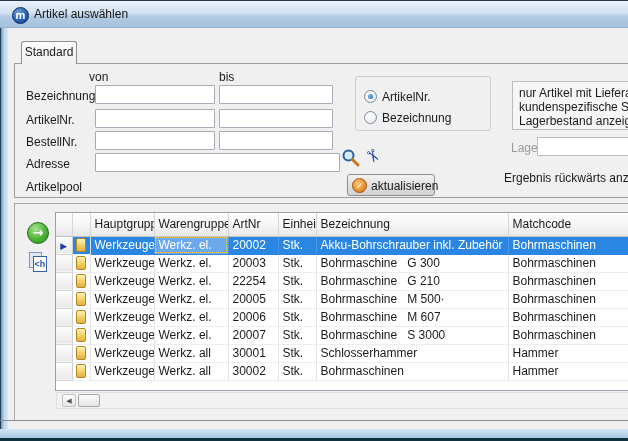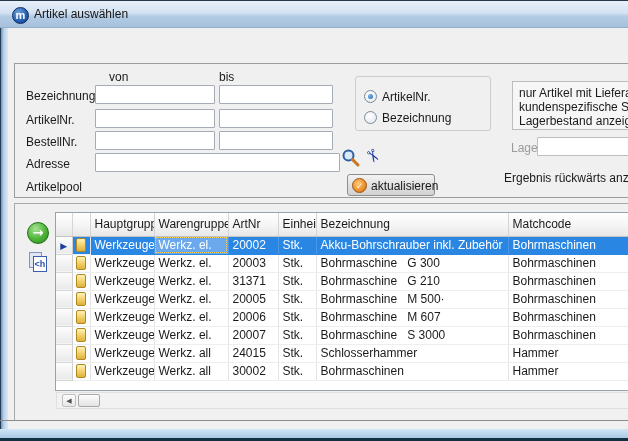--- a/index.html
+++ b/index.html
@@ -122,22 +122,23 @@
     <span class="app-icon">m</span>
     <span class="win-title">Artikel auswählen</span>
   </div>
 
   <div class="abs frame-left"></div>
   <div class="abs bottom-divider"></div>
   <div class="abs frame-blue-bottom"></div>
   <div class="abs frame-dark-bottom"></div>
 
   <div class="abs tabpage"></div>
-
-  <div class="abs lbl" style="left:109px; top:70px;">von</div>
+  <div class="abs tab tab-active">Standard</div>
+
+  <div class="abs lbl" style="left:89px; top:70px;">von</div>
   <div class="abs lbl" style="left:219px; top:70px;">bis</div>
 
   <div class="abs lbl" style="left:26px; top:89px;">Bezeichnung</div>
   <input class="abs txt" style="left: 95px; top: 85px; width: 120px;" value="">
   <input class="abs txt" style="left: 219px; top: 85px; width: 114px;" value="">
 
   <div class="abs lbl" style="left:26px; top:113px;">ArtikelNr.</div>
   <input class="abs txt" style="left: 95px; top: 109px; width: 120px;" value="">
   <input class="abs txt" style="left: 219px; top: 109px; width: 114px;" value="">
 
@@ -226,21 +227,21 @@
         <td class="data">20003</td>
         <td class="data">Stk.</td>
         <td class="data">Bohrmaschine   G 300</td>
         <td class="data">Bohrmaschinen</td>
       </tr>
       <tr>
         <td class="selcol"></td>
         <td class="iconcol"><span class="item-icon"></span></td>
         <td class="data">Werkzeuge</td>
         <td class="data">Werkz. el.</td>
-        <td class="data">31371</td>
+        <td class="data">22254</td>
         <td class="data">Stk.</td>
         <td class="data">Bohrmaschine   G 210</td>
         <td class="data">Bohrmaschinen</td>
       </tr>
       <tr>
         <td class="selcol"></td>
         <td class="iconcol"><span class="item-icon"></span></td>
         <td class="data">Werkzeuge</td>
         <td class="data">Werkz. el.</td>
         <td class="data">20005</td>
@@ -266,21 +267,21 @@
         <td class="data">20007</td>
         <td class="data">Stk.</td>
         <td class="data">Bohrmaschine   S 3000</td>
         <td class="data">Bohrmaschinen</td>
       </tr>
       <tr>
         <td class="selcol"></td>
         <td class="iconcol"><span class="item-icon"></span></td>
         <td class="data">Werkzeuge</td>
         <td class="data">Werkz. all</td>
-        <td class="data">24015</td>
+        <td class="data">30001</td>
         <td class="data">Stk.</td>
         <td class="data">Schlosserhammer</td>
         <td class="data">Hammer</td>
       </tr>
       <tr>
         <td class="selcol"></td>
         <td class="iconcol"><span class="item-icon"></span></td>
         <td class="data">Werkzeuge</td>
         <td class="data">Werkz. all</td>
         <td class="data">30002</td>

